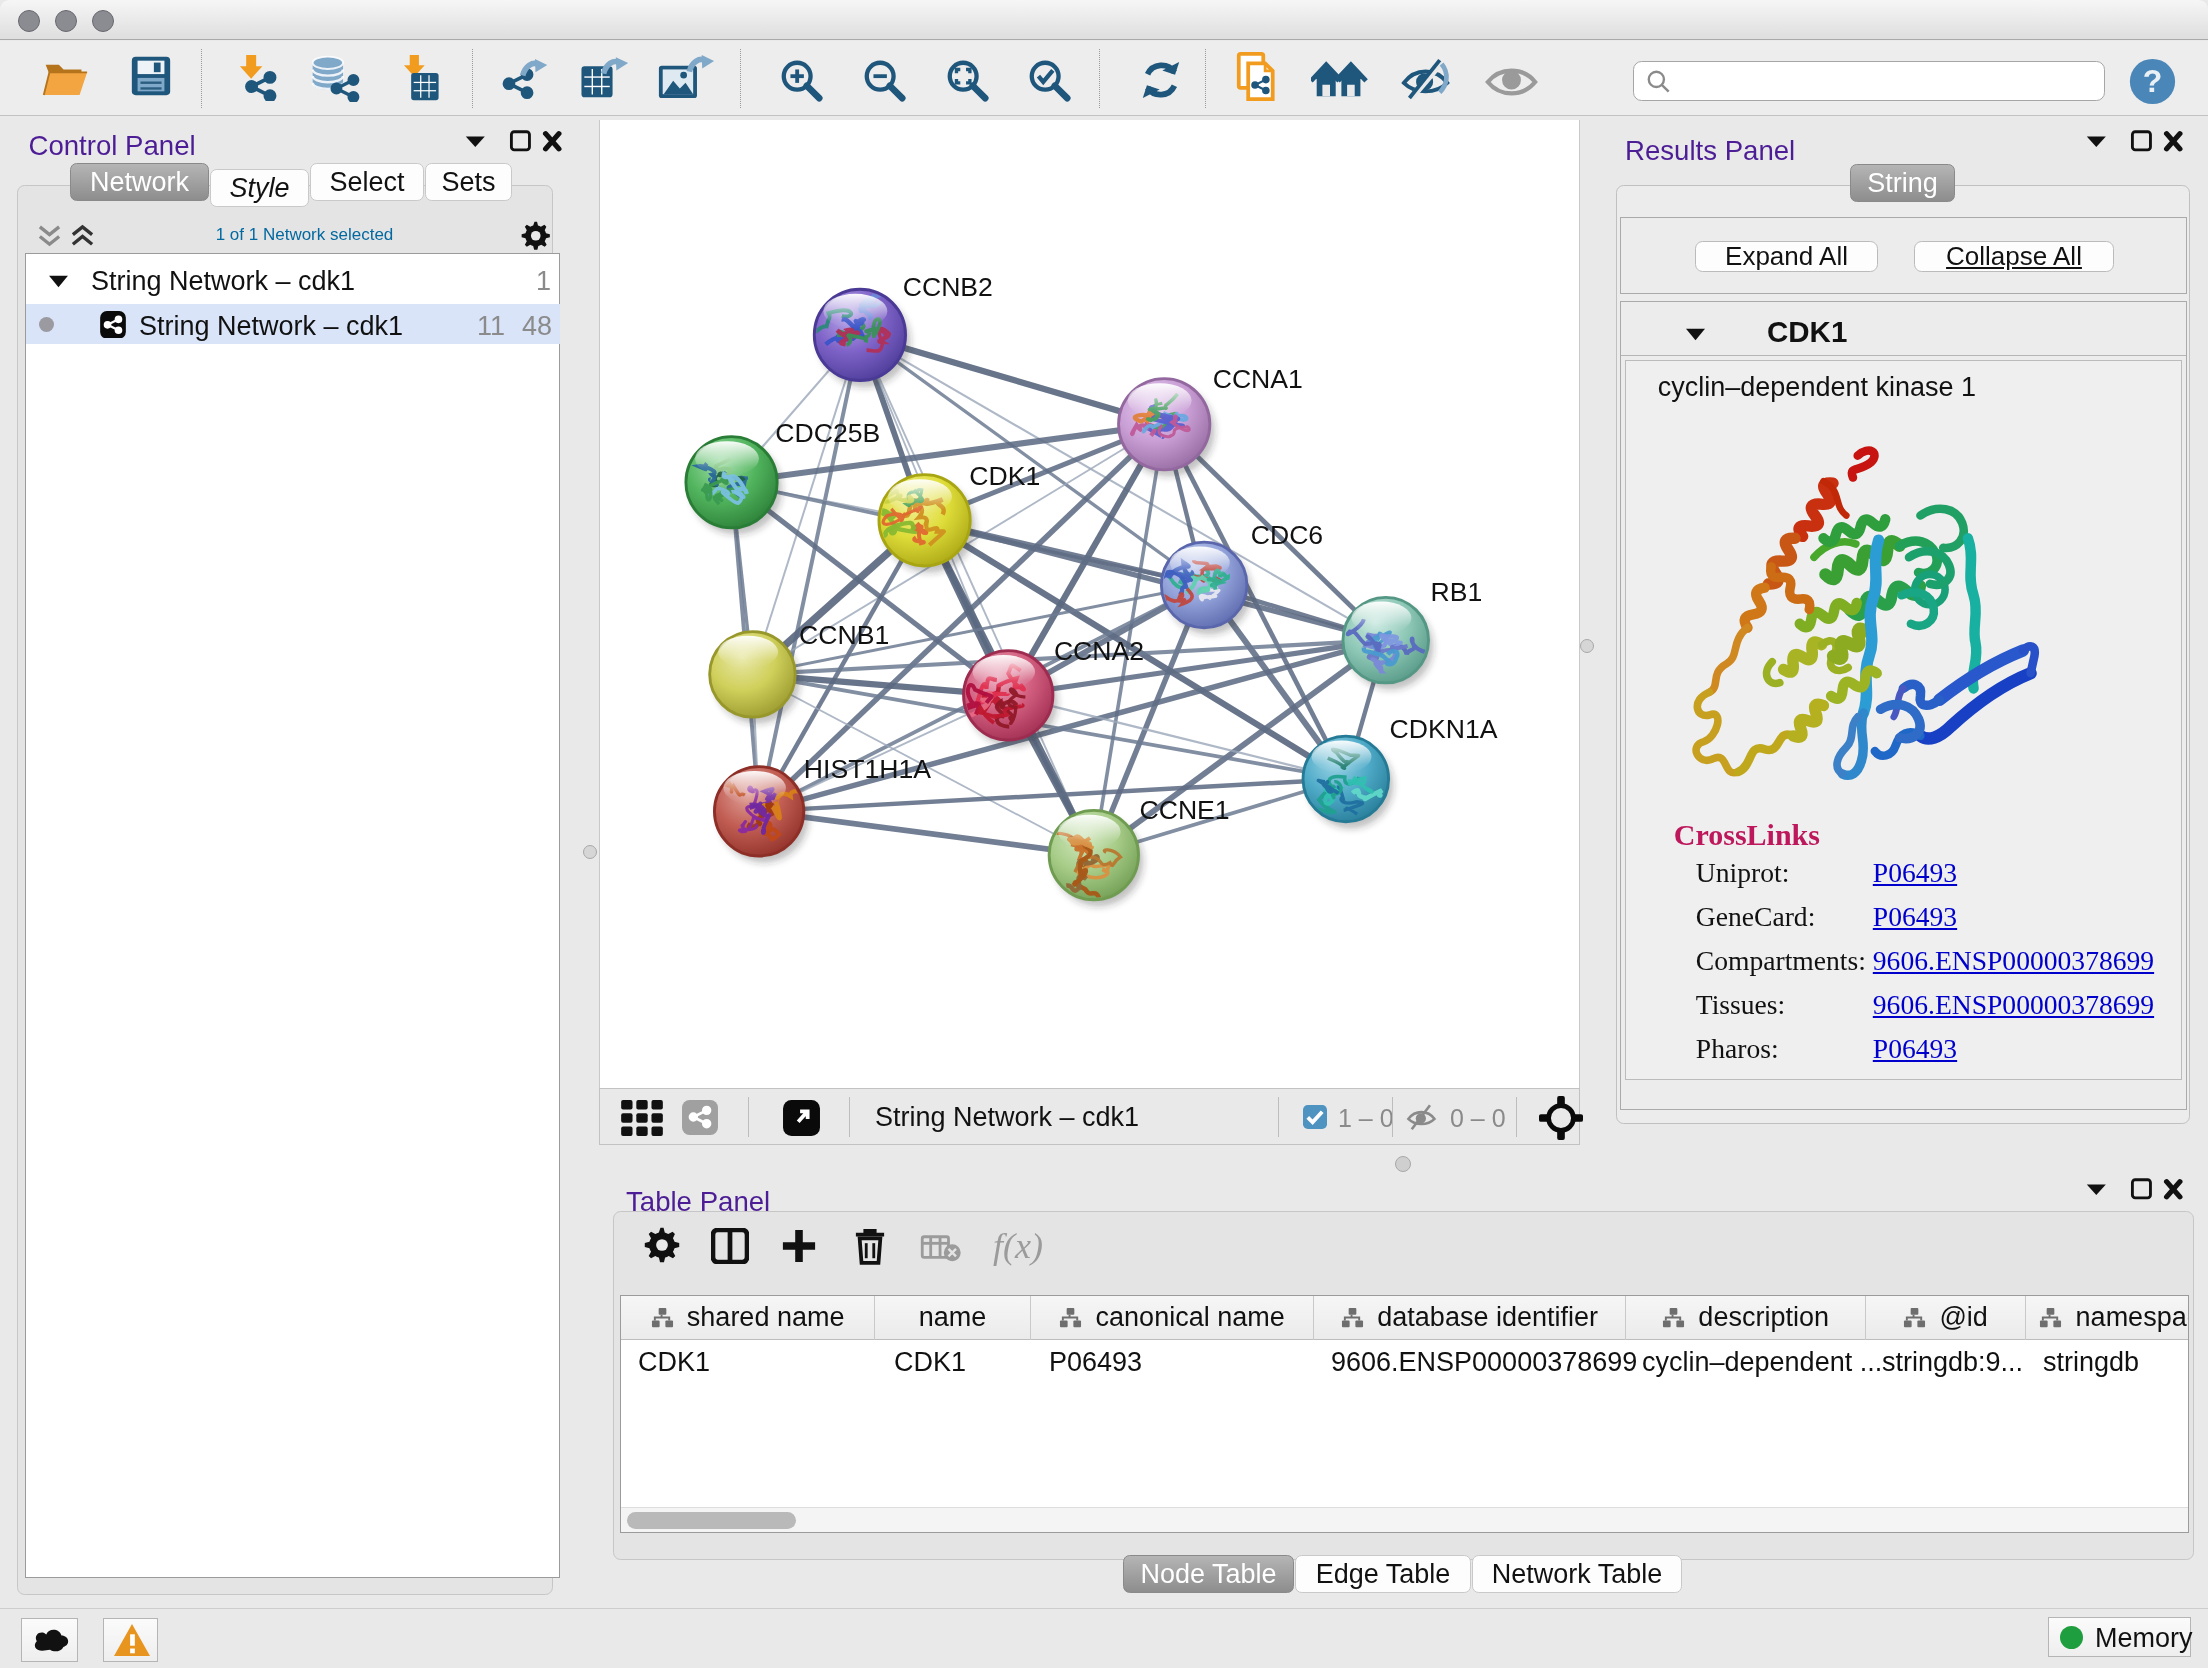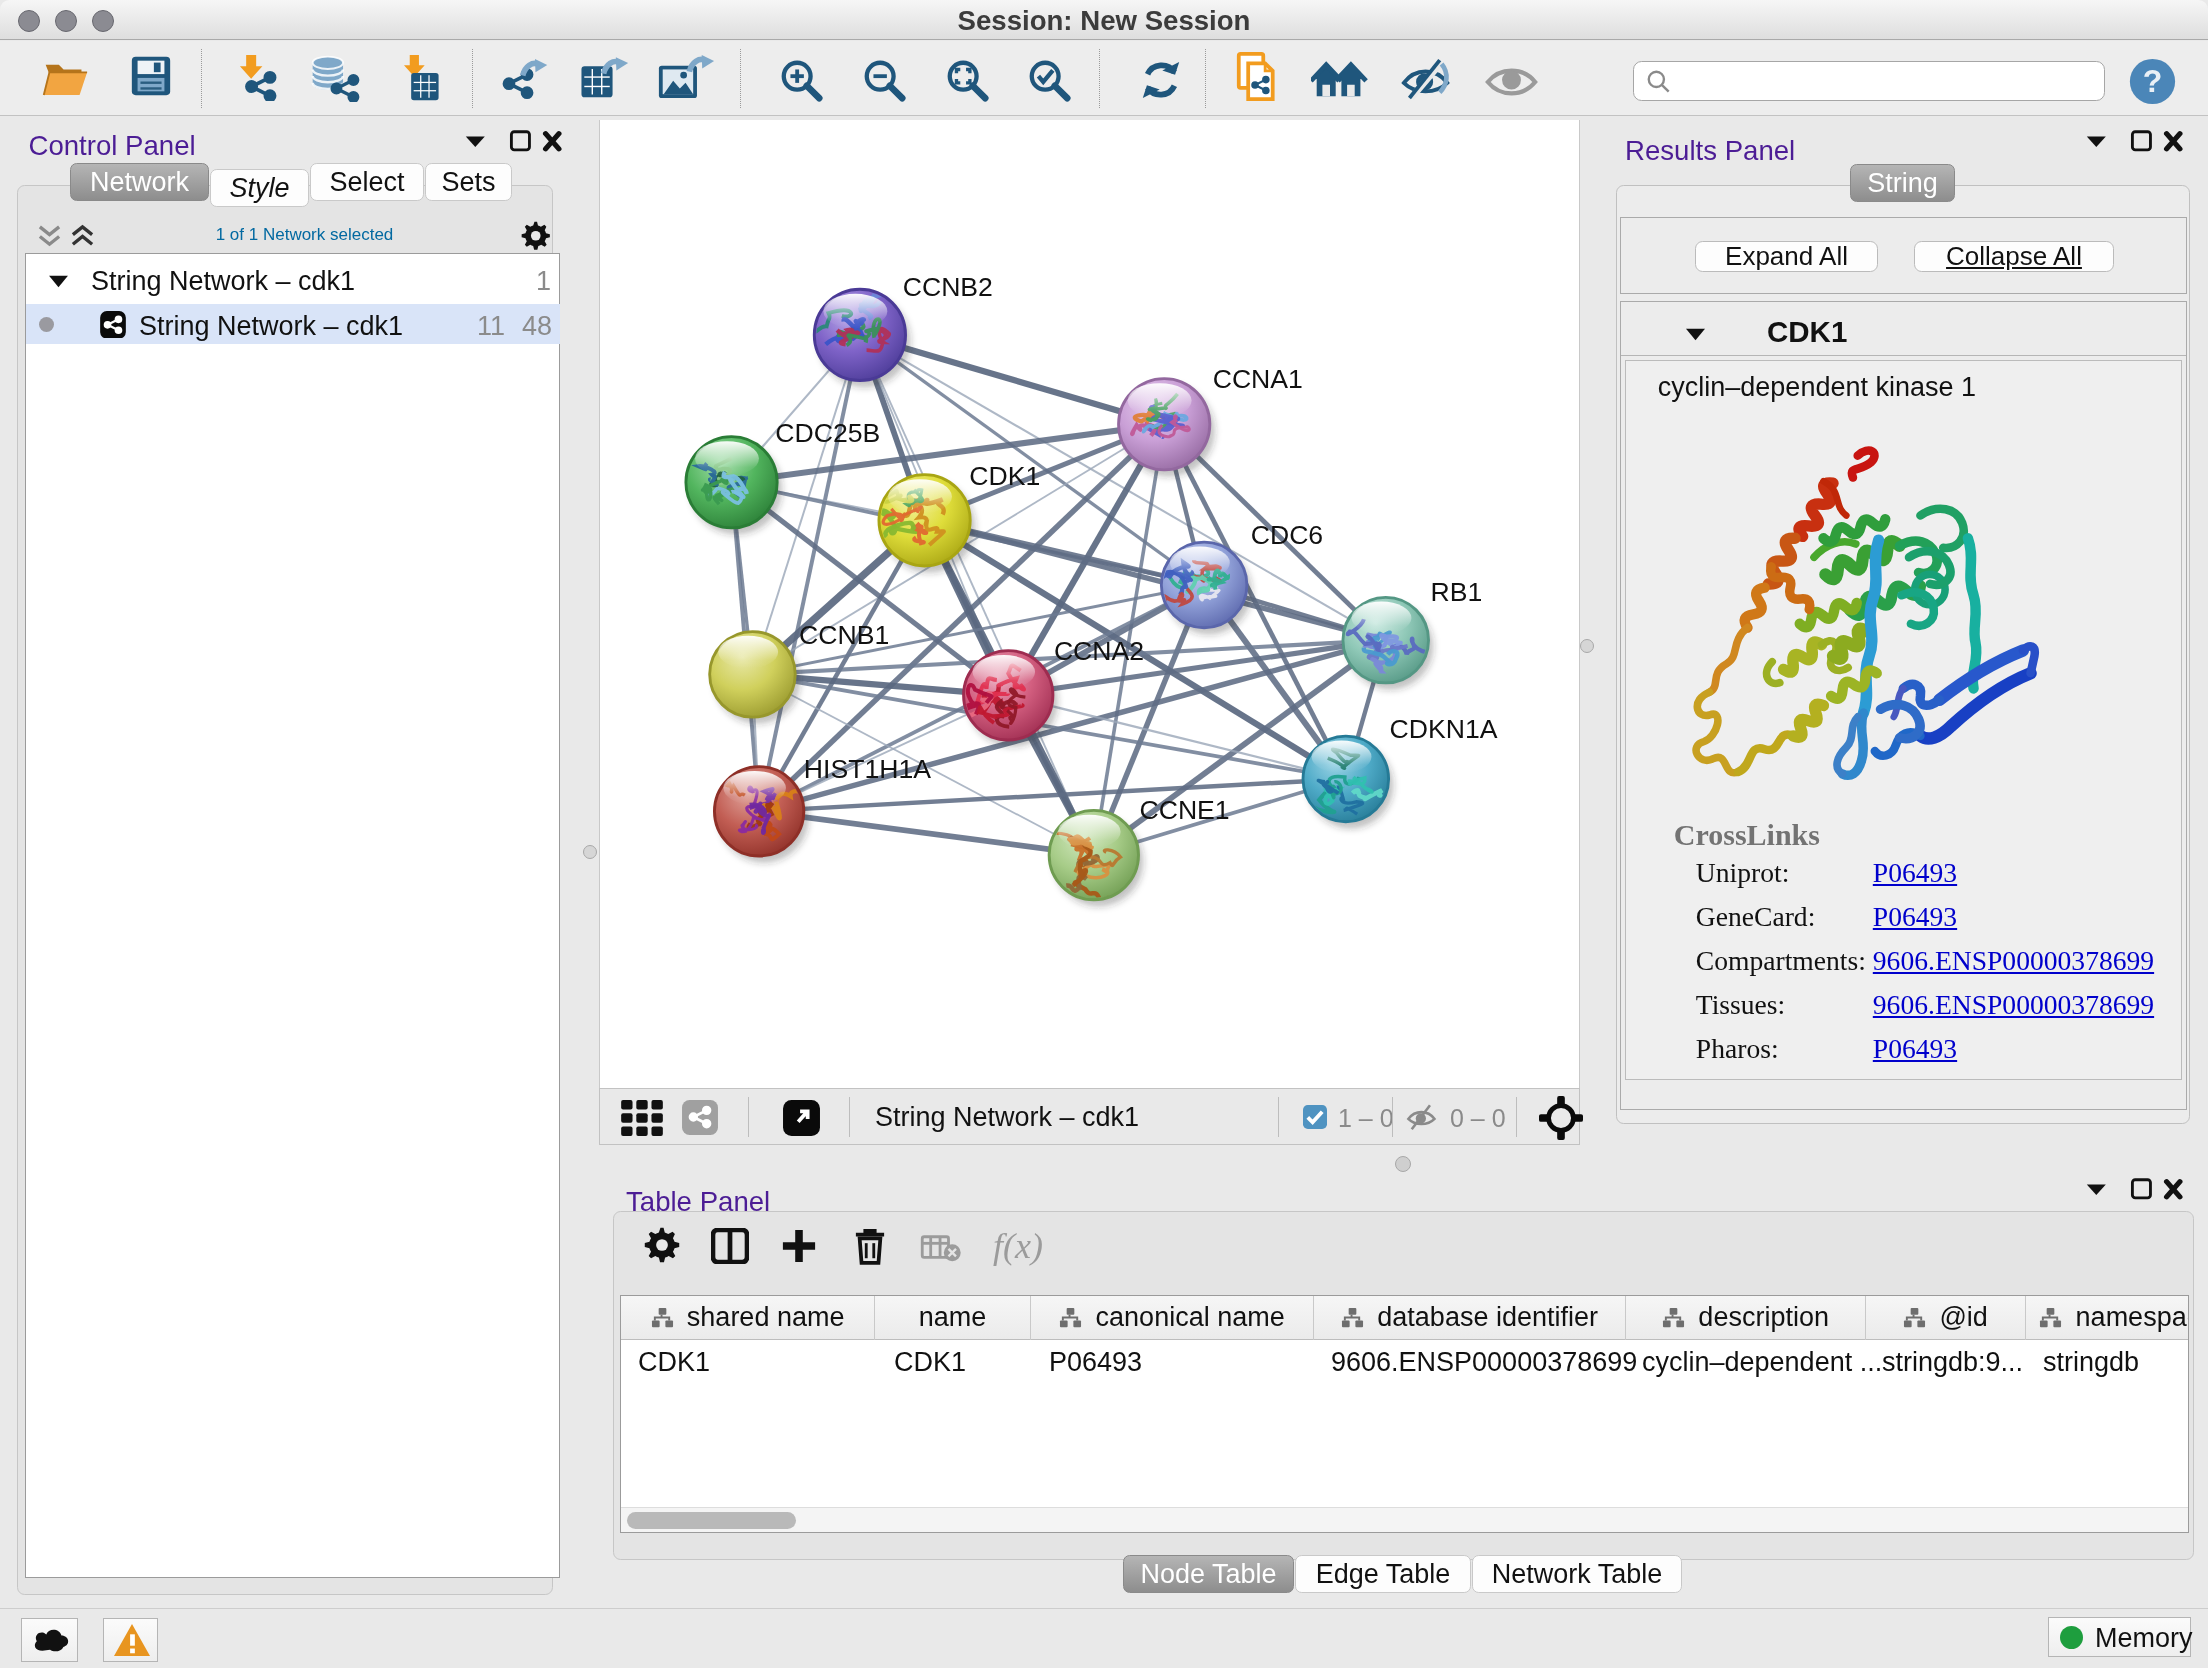--- a/index.html
+++ b/index.html
@@ -10,21 +10,20 @@
 .tab.sel { background:linear-gradient(#b5b5b5,#8d8d8d); color:#fff; border-color:#8a8a8a; }
 .serif { font-family:"Liberation Serif", serif; }
 a.lnk { color:#0000cc; text-decoration:underline; }
 </style></head>
 <body>
 
 <div class="abs" style="left:0;top:0;width:2208px;height:40px;background:linear-gradient(#f6f6f6,#dedede);border-bottom:1px solid #a9a9a9;border-radius:9.5px 9.5px 0 0;">
   <div class="abs" style="left:18px;top:9.5px;width:22px;height:22px;border-radius:50%;background:#8b8b92;border:1px solid #68686f;"></div>
   <div class="abs" style="left:55px;top:9.5px;width:22px;height:22px;border-radius:50%;background:#8b8b92;border:1px solid #68686f;"></div>
   <div class="abs" style="left:92px;top:9.5px;width:22px;height:22px;border-radius:50%;background:#8b8b92;border:1px solid #68686f;"></div>
-  <div class="abs" style="left:0;top:4.8px;width:2208px;text-align:center;font-size:27.6px;font-weight:bold;color:#3c3c3c;">Session: New Session</div>
 </div>
 
 <div class="abs" style="left:0;top:41px;width:2208px;height:75px;background:#ededed;border-bottom:1px solid #c2c2c2;">
 <div style="position:absolute;left:40px;top:14.3px;"><svg width="49" height="46" viewBox="0 0 52 48">
         <path d="M6 10 L20 10 L25 15 L44 15 L44 20 L10 20 Z" fill="#b5741b"></path>
 <path d="M4 42 L10 18 L50 18 L42 42 Z" fill="#f2a541"></path>
         <path d="M4 42 L10 18 L50 18" fill="none" stroke="#b5741b" stroke-width="2"></path>
       </svg></div>
     <div style="position:absolute;left:128px;top:12.4px;"><svg width="46" height="46" viewBox="0 0 48 48">
         <rect x="4" y="4" width="40" height="40" rx="4" fill="#1f567c"></rect>
@@ -650,21 +649,21 @@
               <path d="M234 278 C226 286 230 298 224 308" stroke="#4858c0" stroke-width="7"></path>
               <path d="M150 120 Q160 129 163 116 Q166 103 176 112 Q186 121 189 108 Q192 95 202 104 Q212 113 215 100" fill="none" stroke="#2f9e3c" stroke-width="11" stroke-linecap="round"></path>
               <path d="M125 210 Q135 219 137 206 Q139 192 149 201 Q159 210 161 197 Q163 183 173 192 Q183 201 185 188" fill="none" stroke="#7fae22" stroke-width="11" stroke-linecap="round"></path>
               <path d="M95 150 Q92 163 105 161 Q118 160 115 172 Q112 185 125 184 Q138 182 135 195" fill="none" stroke="#cc6c14" stroke-width="10" stroke-linecap="round"></path>
               <path d="M240 140 C258 128 276 134 282 148 C288 162 276 172 262 168" stroke="#1ca06c" stroke-width="9" fill="none"></path>
               <path d="M232 180 C250 172 264 180 266 194 C268 208 254 216 242 210" stroke="#18a684" stroke-width="9" fill="none"></path>
               <path d="M210 300 C228 290 244 296 250 310 C256 324 244 334 230 330" stroke="#2f6cc8" stroke-width="10" fill="none"></path>
               <path d="M158 286 Q169 294 170 280 Q171 266 182 274 Q193 282 194 268 Q195 254 206 262" fill="none" stroke="#9cb424" stroke-width="11" stroke-linecap="round"></path>
             </g>
           </svg></div>
-      <div class="abs serif" style="left:48px;top:457px;font-size:30px;font-weight:bold;color:#737373;">CrossLinks</div>
+      <div class="abs serif" style="left:48px;top:457px;font-size:30px;font-weight:bold;color:#be185d;">CrossLinks</div>
       <div class="abs serif" style="left:70px;top:490px;font-size:27.6px;color:#111;line-height:44px;">
         <div>Uniprot:</div>
           <div>GeneCard:</div>
           <div>Compartments:</div>
           <div>Tissues:</div>
           <div>Pharos:</div>
       </div>
       <div class="abs serif" style="left:247px;top:490px;font-size:27.6px;line-height:44px;">
         <div><a class="lnk">P06493</a></div>
           <div><a class="lnk">P06493</a></div>

